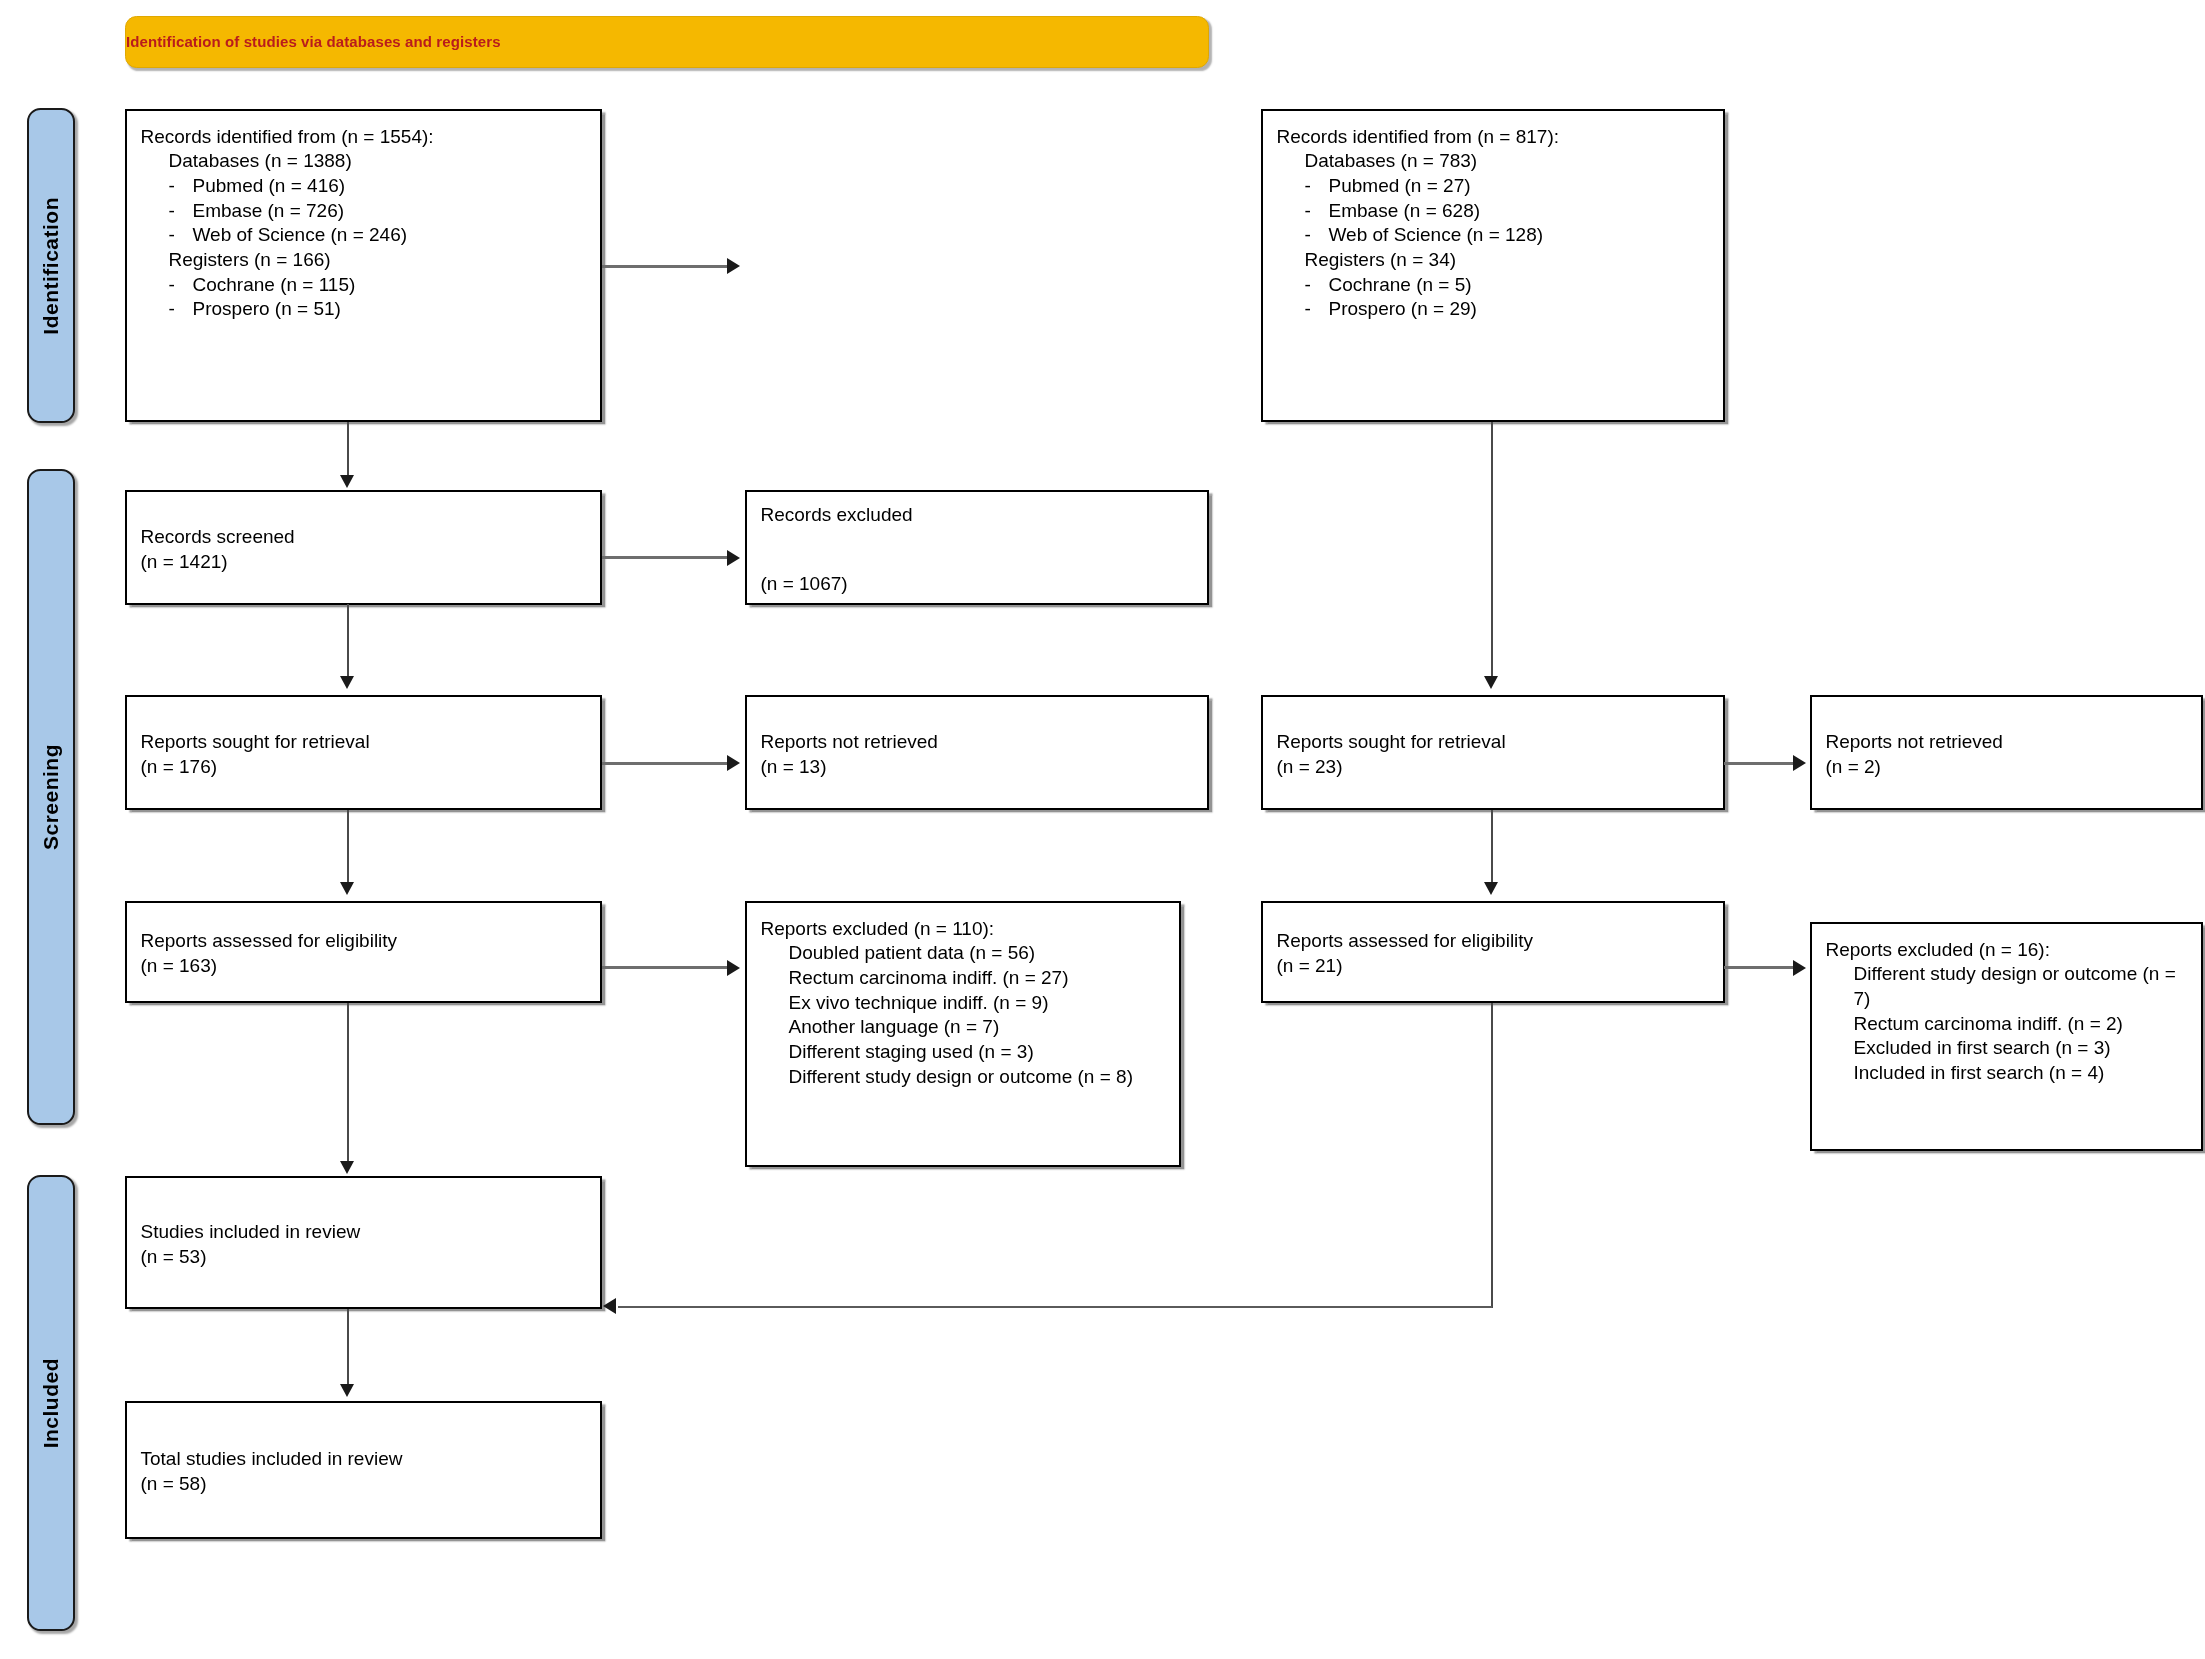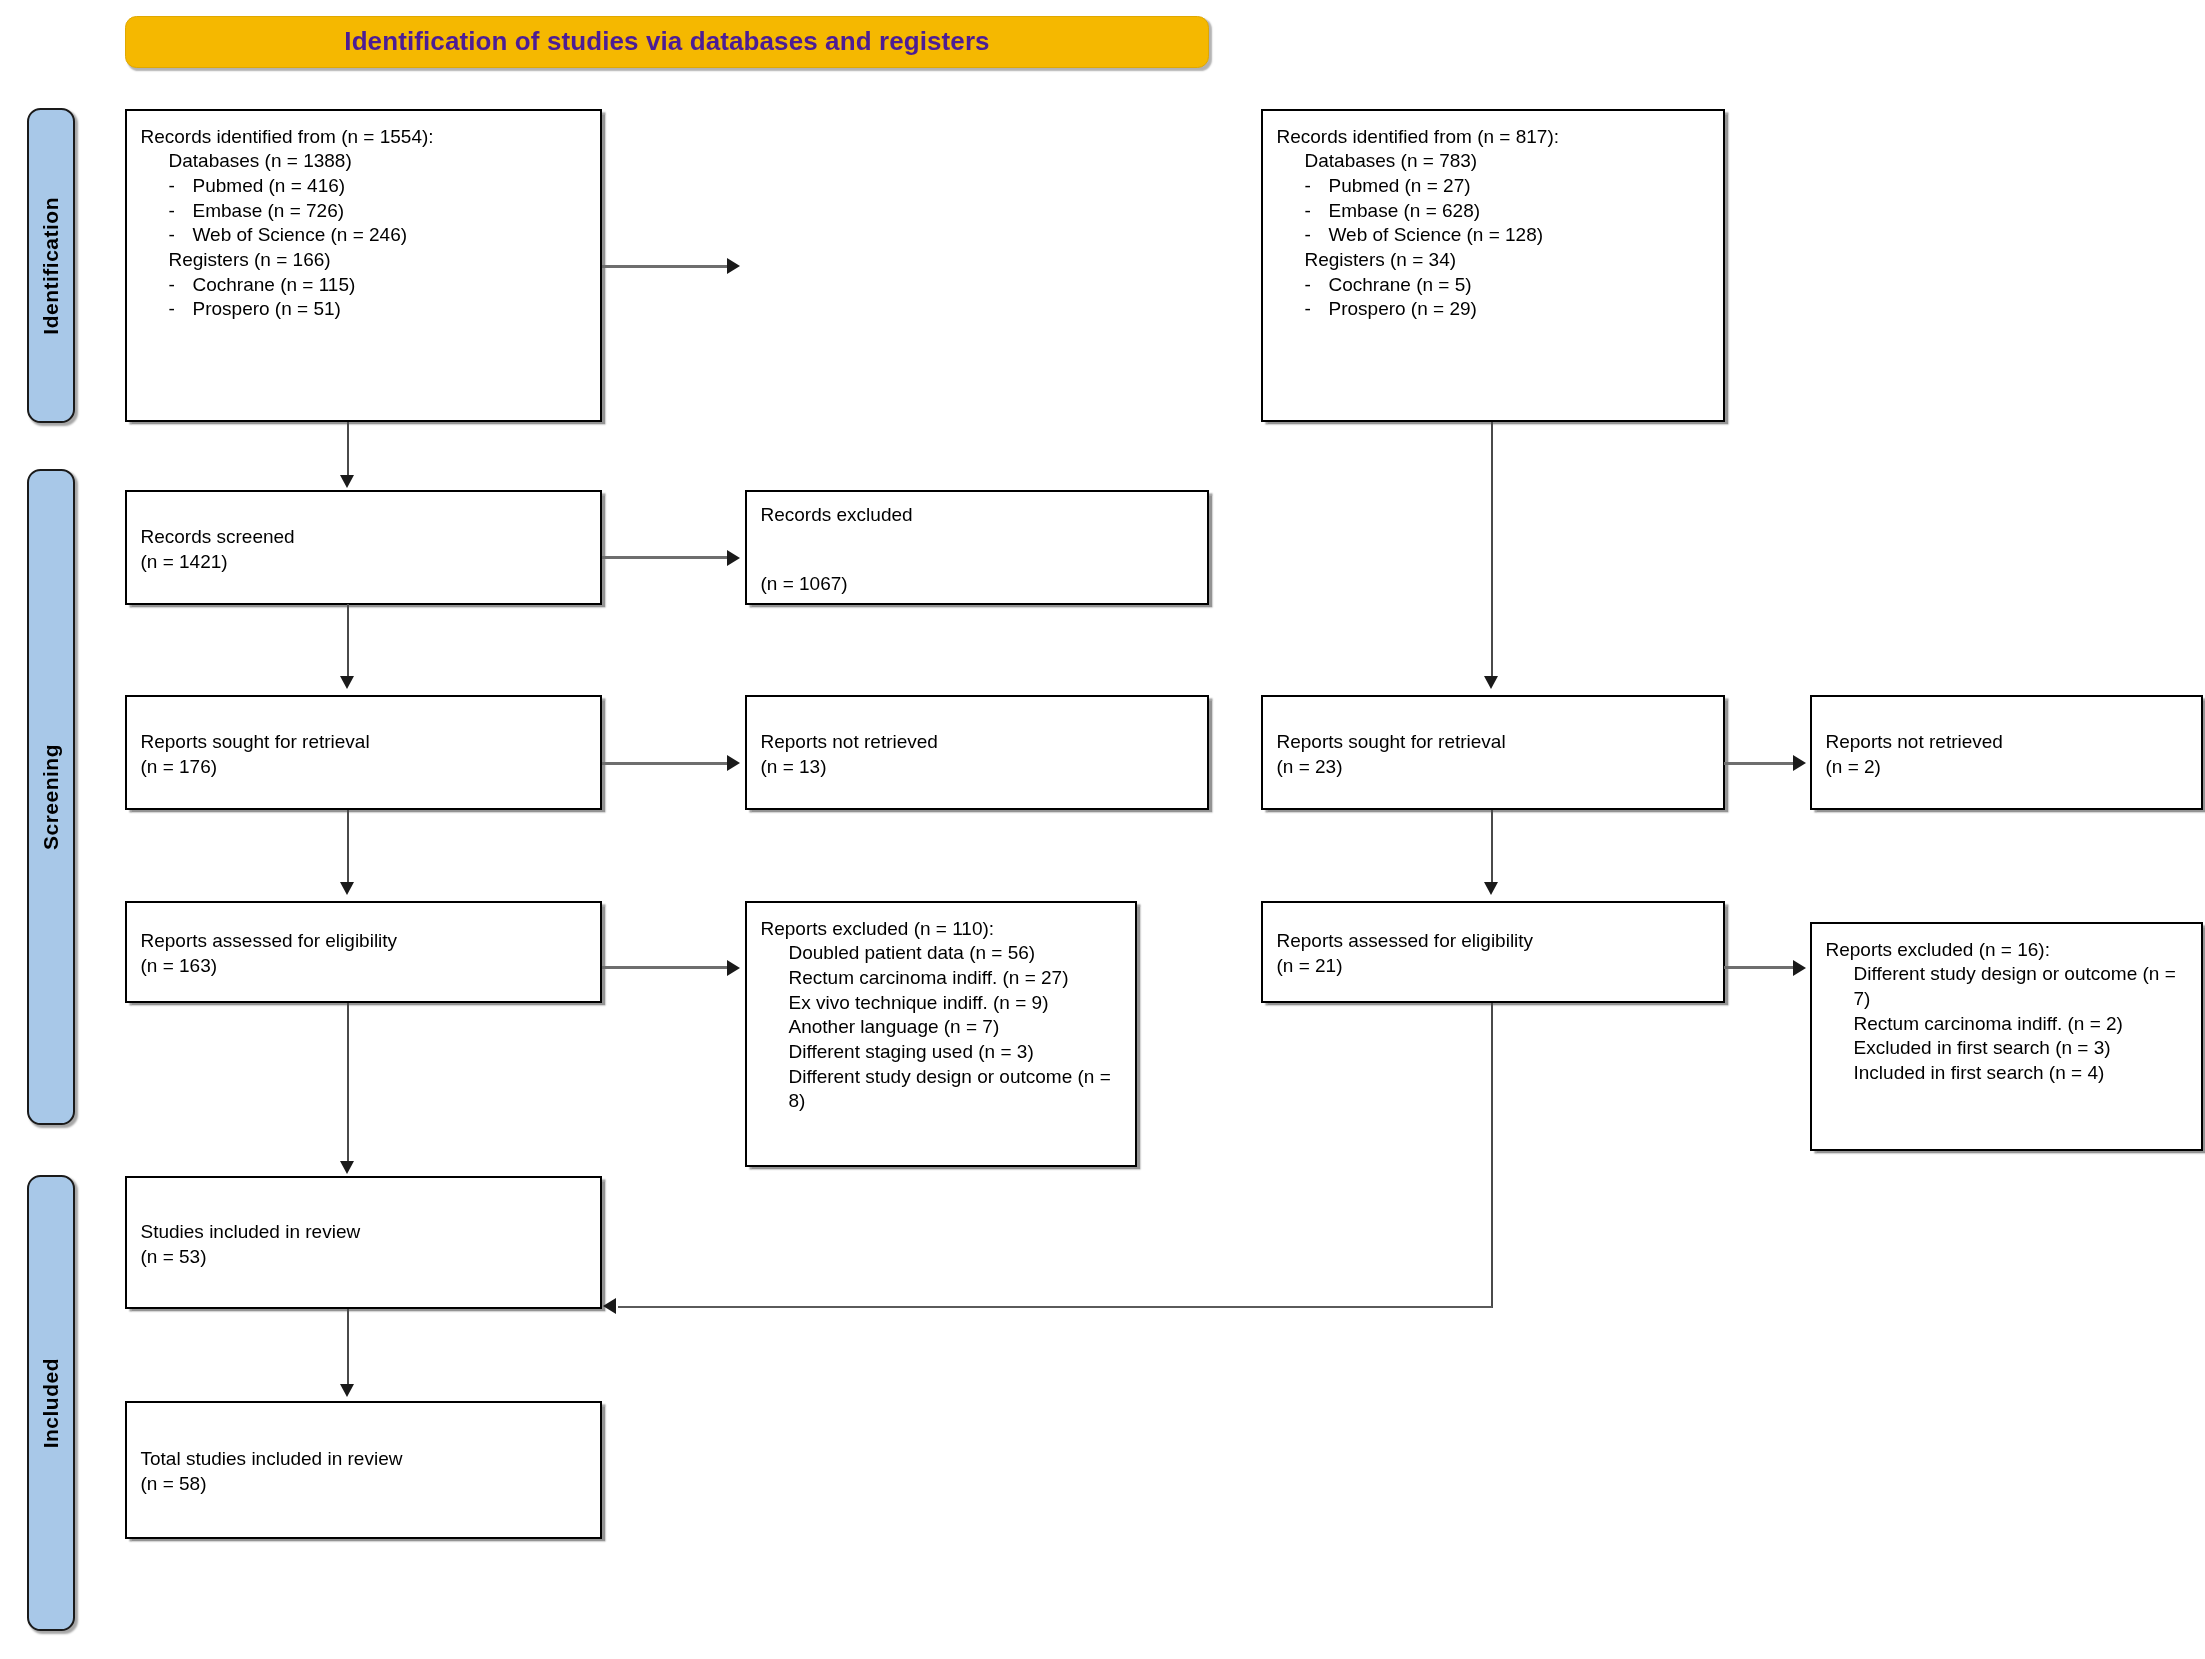--- a/index.html
+++ b/index.html
@@ -14,24 +14,23 @@
   }
   
   .stage-header{
     position:absolute;
     background:#F5B800;
     border:1.6px solid #E0A800;
     border-radius:11.5px;
     box-shadow:2.1px 2.1px 1.6px rgba(0,0,0,0.30);
     display:flex;
     align-items:center;
-    justify-content:center;
-    color:#4c1d95;
+    color:#b91c1c;
     font-weight:bold;
-    font-size:26px;
+    font-size:15px;
     letter-spacing:0.1px;
     text-align:center;
     box-sizing:border-box;
   }
   
   .stage-side{
     position:absolute;
     background:#A8C8E8;
     border:2.1px solid #1A1A1A;
     border-radius:13.5px;
@@ -179,21 +178,21 @@
   <div class="arrow-right" style="left:727px; top:755px;"></div>
 
   <div class="vline" style="left:347px; top:810px; height:76px;"></div>
   <div class="arrow-down" style="left:340px; top:882px;"></div>
 
   <div class="node" style="left:125px; top:901px; width:477px; height:102px;">
     <div class="ln">Reports assessed for eligibility</div>
     <div class="ln">(n = 163)</div>
   </div>
 
-  <div class="node topalign" style="left:745px; top:901px; width:392px; height:266px;">
+  <div class="node topalign" style="left:745px; top:901px; width:436px; height:266px;">
     <div class="ln">Reports excluded (n = 110):</div>
     <div class="wrapline">Doubled patient data (n = 56)</div>
     <div class="wrapline">Rectum carcinoma indiff. (n = 27)</div>
     <div class="wrapline">Ex vivo technique indiff. (n = 9)</div>
     <div class="wrapline">Another language (n = 7)</div>
     <div class="wrapline">Different staging used (n = 3)</div>
     <div class="wrapline">Different study design or outcome (n = 8)</div>
   </div>
 
   <div class="hline" style="left:602px; top:966px; width:128px;"></div>

